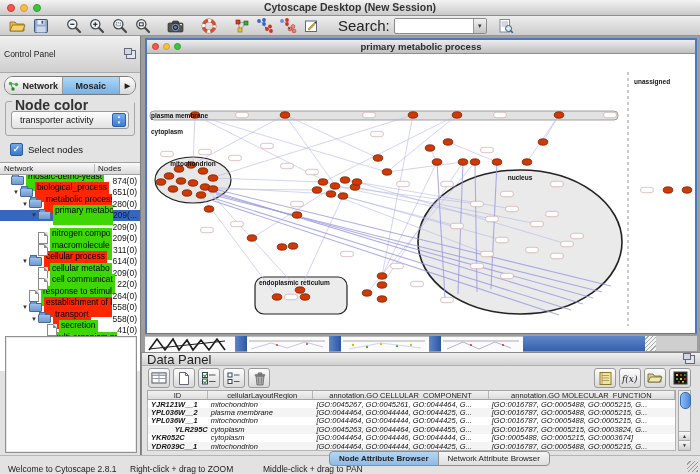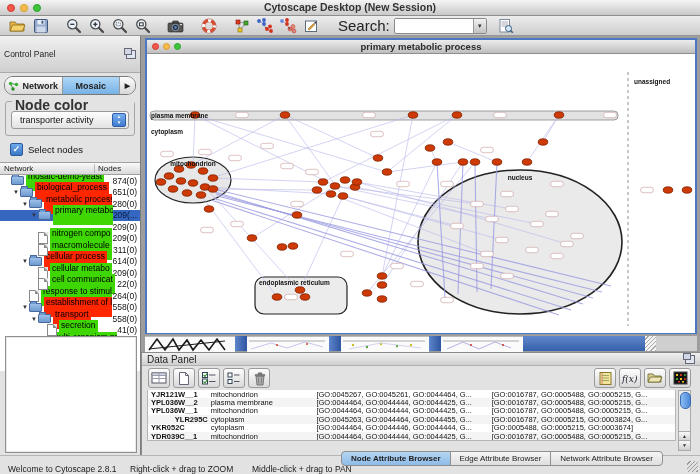--- a/index.html
+++ b/index.html
@@ -102,42 +102,42 @@
   .bg-bar{width:12px;height:15px;background:linear-gradient(90deg,#5d85ca,#2e55a0);}
   .bg-blue{width:122px;height:15px;background:linear-gradient(#5f87cc,#3660ab);}
   .bg-grip{width:11px;height:15px;background:#f4f4f4;
     background-image:repeating-linear-gradient(135deg,#f4f4f4 0 2px,#a9a9a9 2px 3px);}
   .bg-rest{flex:1;background:#cfcfcf;}
 
   
   .data-panel{position:absolute;left:141px;top:352px;width:559px;height:103px;background:#e2e2e2;
     border-top:1px solid #8a8a8a;border-left:1px solid #8a8a8a;box-sizing:border-box;}
   .dp-header{height:12px;background:linear-gradient(#f0f0f0,#cfcfcf);border-bottom:1px solid #b0b0b0;
-    font-size:10px;color:#222;display:flex;align-items:center;padding:0 5px;}
+    font-size:13px;color:#222;display:flex;align-items:center;padding:0 5px;}
   .dp-toolbar{height:24px;display:flex;align-items:center;padding:0 6px;}
   .dp-btn{width:22px;height:20px;margin-right:3px;border:1px solid #9a9a9a;border-radius:3px;
     background:linear-gradient(#fdfdfd,#d9d9d9);display:flex;align-items:center;justify-content:center;padding:0;}
   .dp-right{margin-left:auto;display:flex;justify-content:center;}
   .dp-table{position:absolute;left:5px;top:37px;width:529px;}
   .dp-thead{display:flex;height:10px;background:linear-gradient(#f2f2f2,#dcdcdc);
     border:1px solid #a5a5a5;box-sizing:border-box;}
   .dp-th{font-size:7.5px;color:#222;text-align:center;overflow:hidden;white-space:nowrap;
     border-right:1px solid #b5b5b5;box-sizing:border-box;line-height:9px;}
-  .dp-rows{background:#fff;border:1px solid #b5b5b5;border-top:none;height:50px;overflow:hidden;}
+  .dp-rows{background:#fff;border:1px solid #b5b5b5;border-top:none;height:50px;overflow:hidden;font-style:italic;}
   .dp-tr{display:flex;height:8.4px;align-items:center;}
   .dp-tr:nth-child(even){background:#f4f4f4;}
   .dp-td{font-size:7.5px;color:#111;overflow:hidden;white-space:nowrap;padding-left:3px;box-sizing:border-box;}
   .dp-td.id{font-weight:bold;}
   .dp-scroll{position:absolute;left:536px;top:37px;width:13px;height:61px;background:#ececec;
     border:1px solid #aaa;box-sizing:border-box;}
   .dp-thumb{position:absolute;left:1px;top:1px;width:9px;height:15px;border-radius:5px;
     background:linear-gradient(90deg,#8cbcf4,#4c88d8);border:1px solid #3a6cb0;}
   .dp-sarr{position:absolute;left:0;width:11px;height:9px;font-size:5px;text-align:center;line-height:9px;
     color:#333;background:linear-gradient(#f8f8f8,#cfcfcf);border-top:1px solid #aaa;}
-  .attr-tabs{position:absolute;left:342px;top:451px;display:flex;z-index:5;}
+  .attr-tabs{position:absolute;left:330px;top:451px;display:flex;z-index:5;}
   .attr-tab{height:13px;line-height:13px;padding:0 9px;font-size:8px;color:#222;
     background:linear-gradient(#f6f6f6,#dedede);border:1px solid #8f8f8f;margin-left:-1px;}
   .attr-tab.first{border-radius:4px 0 0 4px;}
   .attr-tab.last{border-radius:0 4px 4px 0;}
   .attr-tab.sel{background:linear-gradient(#b5d6f2,#8dbbe8);font-weight:bold;}
 
   
   .status-bar{position:absolute;left:0;top:455px;width:700px;height:19px;background:#e2e2e2;border-top:1px solid #b5b5b5;}
   .status-item{position:absolute;top:8px;font-size:8.5px;color:#222;}
   .grip{position:absolute;right:2px;top:5px;width:11px;height:11px;
@@ -742,20 +742,26 @@
               <rect x="3" y="7" width="2" height="2" fill="#40a030"></rect>
               <rect x="7" y="7" width="2" height="2" fill="#e8c020"></rect>
               <rect x="11" y="7" width="1.6" height="2" fill="#cc3020"></rect>
               <rect x="5" y="10" width="2" height="1.6" fill="#cc3020"></rect>
               <rect x="9" y="10" width="2" height="1.6" fill="#e8c020"></rect>
             </svg>
           </button>
       </div>
     </div>
     <div class="dp-table">
+      <div class="dp-thead" id="dp-thead">
+          <span class="dp-th" style="width: 60px;">ID</span>
+          <span class="dp-th" style="width: 106px;">_cellularLayoutRegion</span>
+          <span class="dp-th" style="width: 176px;">annotation.GO CELLULAR_COMPONENT</span>
+          <span class="dp-th" style="width: 187px;">annotation.GO MOLECULAR_FUNCTION</span>
+        </div>
       <div class="dp-rows" id="dp-rows">
           <div class="dp-tr">
             <span class="dp-td id" style="width: 60px;">YJR121W__1</span>
             <span class="dp-td" style="width: 106px;">mitochondrion</span>
             <span class="dp-td" style="width: 176px;">[GO:0045267, GO:0045261, GO:0044464, G...</span>
             <span class="dp-td" style="width: 187px;">[GO:0016787, GO:0005488, GO:0005215, G...</span>
           </div>
           <div class="dp-tr">
             <span class="dp-td id" style="width: 60px;">YPL036W__2</span>
             <span class="dp-td" style="width: 106px;">plasma membrane</span>
@@ -790,24 +796,23 @@
     </div>
     <div class="dp-scroll">
       <span class="dp-thumb"></span>
       <span class="dp-sarr" style="bottom:9px">▲</span>
       <span class="dp-sarr" style="bottom:0">▼</span>
     </div>
   </div>
 
   <div class="attr-tabs">
     <span class="attr-tab first sel">Node Attribute Browser</span>
-    <span class="attr-tab">Edge Attribute Browser</span>
     <span class="attr-tab last">Network Attribute Browser</span>
   </div>
 
   <div class="status-bar">
     <span class="status-item" style="left:8px">Welcome to Cytoscape 2.8.1</span>
     <span class="status-item" style="left:130px">Right-click + drag to ZOOM</span>
-    <span class="status-item" style="left:252px">Middle-click + drag to PAN</span>
+    <span class="status-item" style="left:263px">Middle-click + drag to PAN</span>
     <span class="grip"></span>
   </div>
 
 </div>
 
 </body></html>

